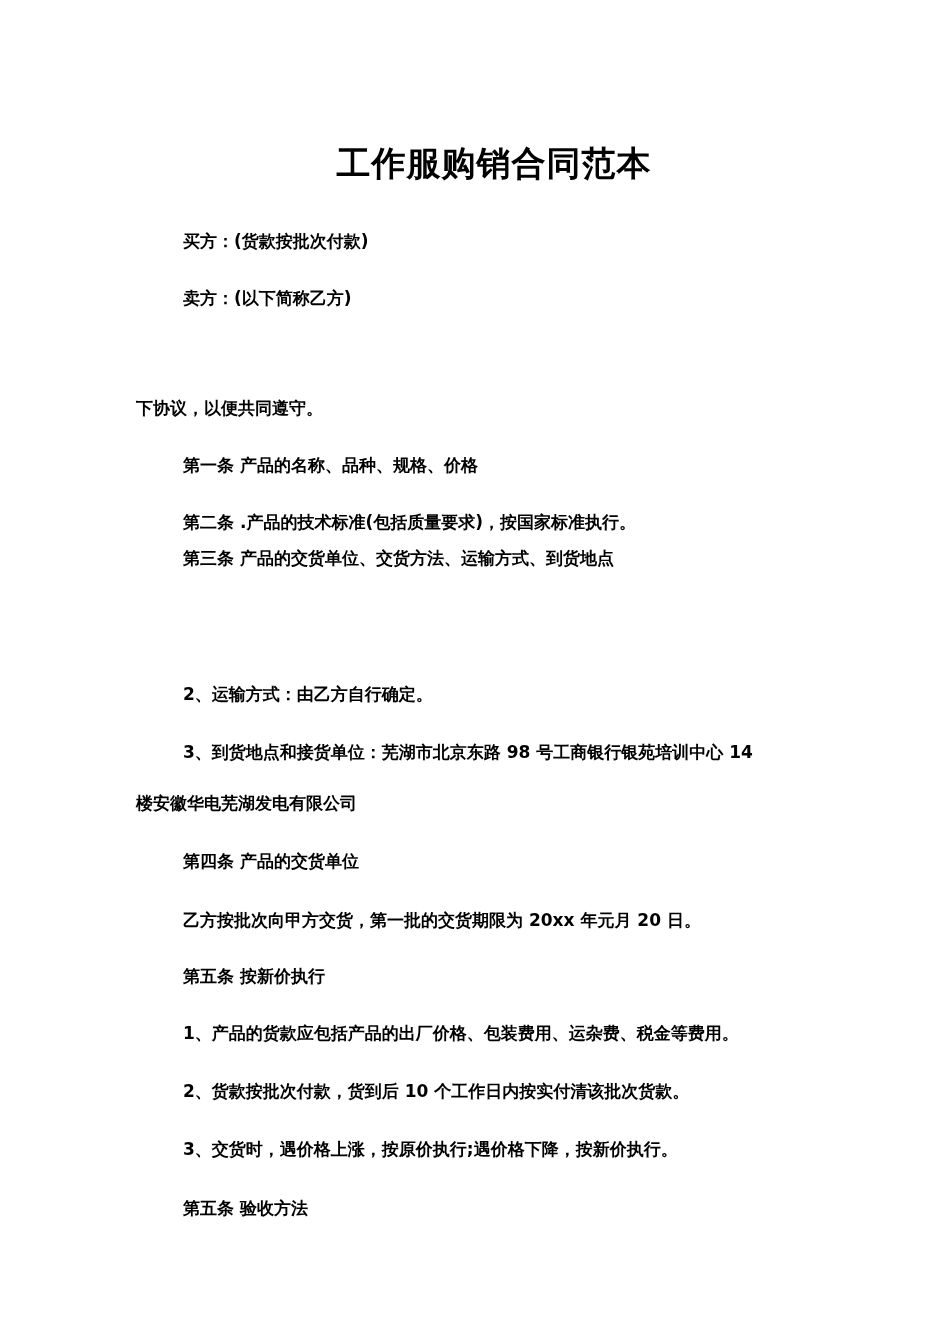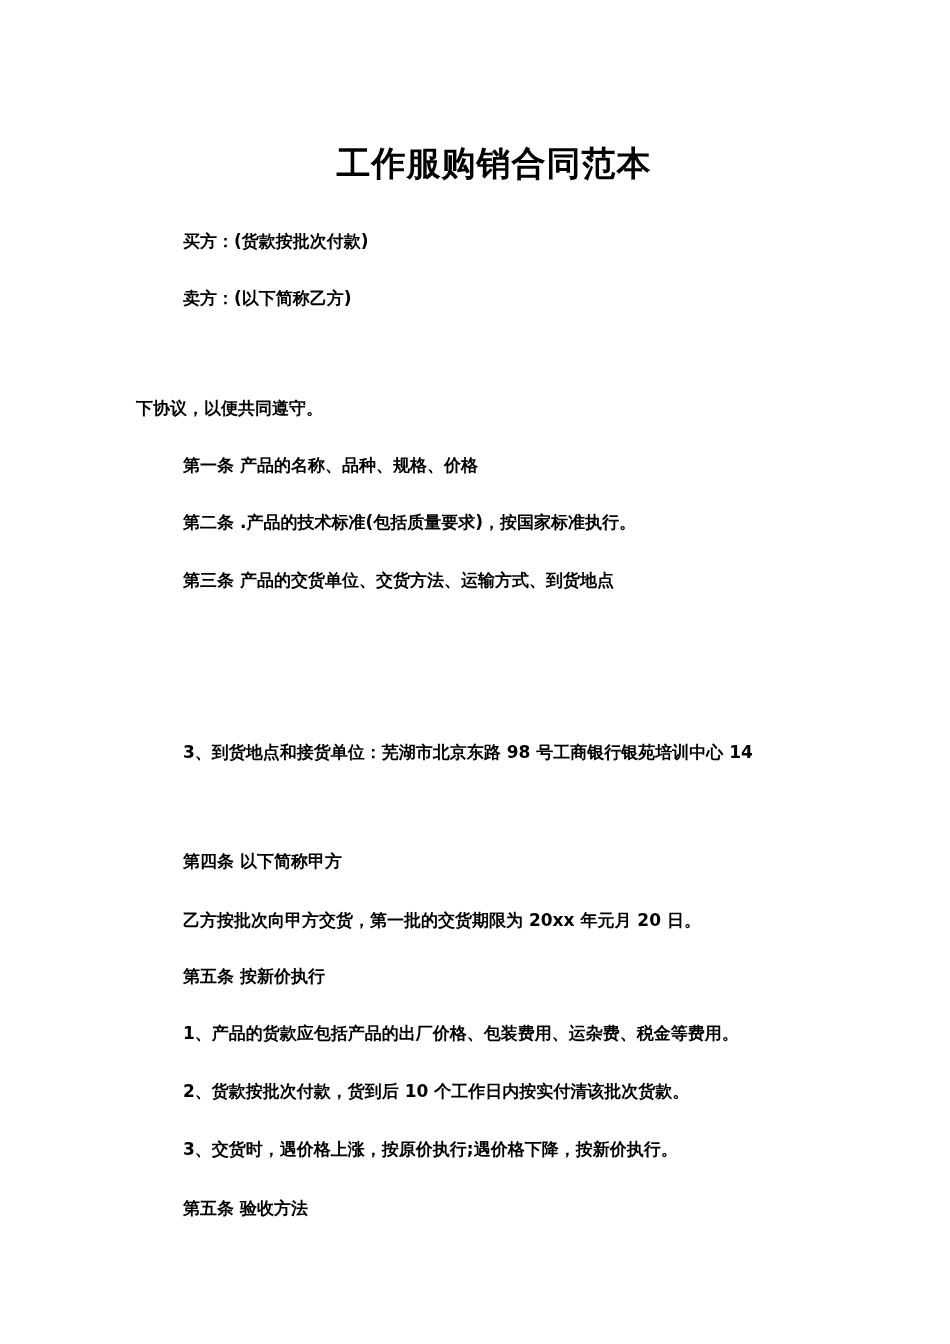--- a/index.html
+++ b/index.html
@@ -53,24 +53,26 @@
   <h1 class="title">工作服购销合同范本</h1>
 
   <p class="line indent" style="top:229px">买方：(货款按批次付款)</p>
   <p class="line indent" style="top:286px">卖方：(以下简称乙方)</p>
 
   <p class="line flush" style="top:396px">下协议，以便共同遵守。</p>
 
   <p class="line indent" style="top:453px">第一条 产品的名称、品种、规格、价格</p>
   <p class="line indent" style="top:510px">第二条 .产品的技术标准(包括质量要求)，按国家标准执行。</p>
 
-  <p class="line indent" style="top:568px">第三条 产品的交货单位、交货方法、运输方式、到货地点</p>
+  <p class="line indent" style="top:546px">第三条 产品的交货单位、交货方法、运输方式、到货地点</p>
+  <p class="line indent" style="top:682px">2、运输方式：由乙方自行确定。</p>
   <p class="line indent" style="top:740px">3、到货地点和接货单位：芜湖市北京东路 98 号工商银行银苑培训中心 14</p>
+  <p class="line flush" style="top:791px">楼安徽华电芜湖发电有限公司</p>
 
-  <p class="line indent" style="top:849px">第四条 以下简称甲方</p>
+  <p class="line indent" style="top:849px">第四条 产品的交货单位</p>
   <p class="line indent" style="top:908px">乙方按批次向甲方交货，第一批的交货期限为 20xx 年元月 20 日。</p>
 
   <p class="line indent" style="top:964px">第五条 按新价执行</p>
   <p class="line indent" style="top:1021px">1、产品的货款应包括产品的出厂价格、包装费用、运杂费、税金等费用。</p>
   <p class="line indent" style="top:1079px">2、货款按批次付款，货到后 10 个工作日内按实付清该批次货款。</p>
   <p class="line indent" style="top:1137px">3、交货时，遇价格上涨，按原价执行;遇价格下降，按新价执行。</p>
 
   <p class="line indent" style="top:1196px">第五条 验收方法</p>
 </div>
 

